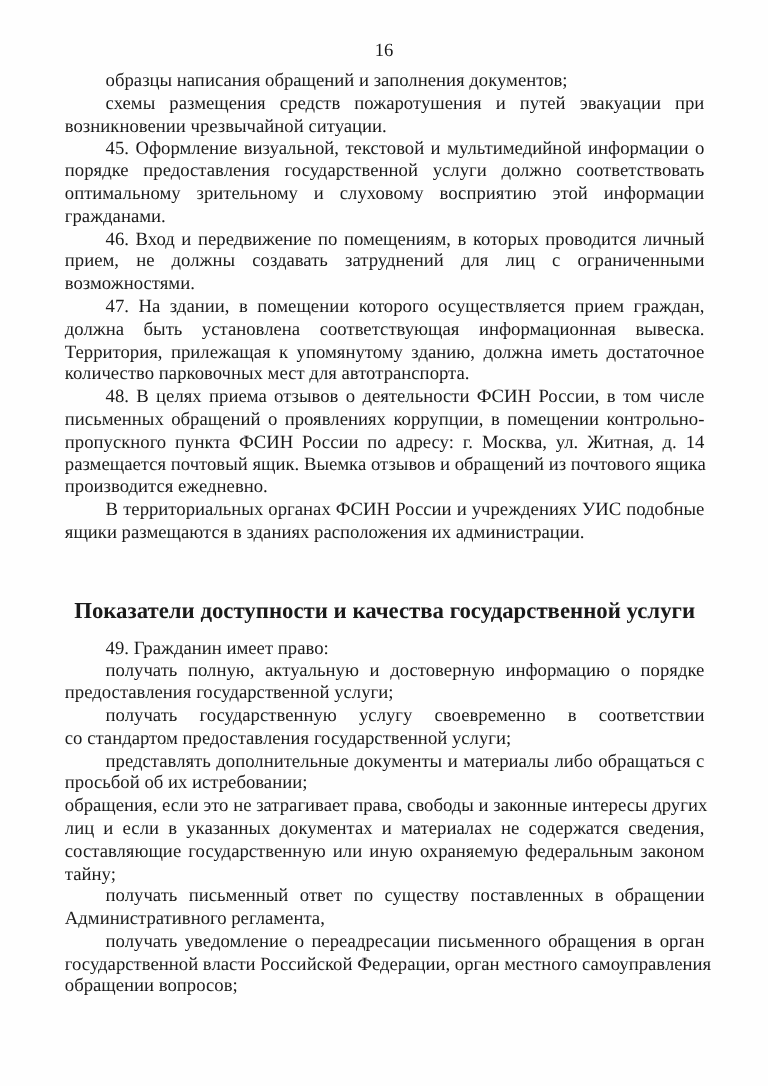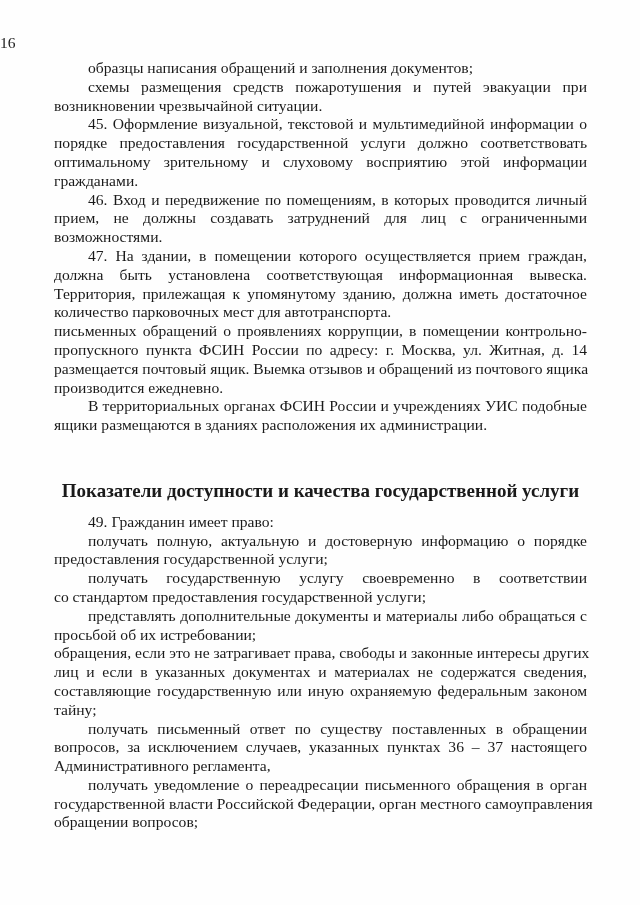--- a/index.html
+++ b/index.html
@@ -5,21 +5,21 @@
   html, body { margin: 0; padding: 0; background: #ffffff; }
   body { width: 640px; height: 905px; position: relative; overflow: hidden; }
   .page {
     position: absolute; left: 0; top: 0; width: 640px; height: 905px;
     background: #fefefe;
     font-family: "Liberation Serif", "DejaVu Serif", serif;
     color: #1a1a1a;
   }
   .page-number {
     position: absolute; top: 34px; left: 0; width: 640px;
-    font-size: 15.5px; line-height: 18px;
+    text-align: center; font-size: 15.5px; line-height: 18px;
   }
   .body-text {
     position: absolute; left: 54px; top: 59px; width: 533px;
     font-size: 15.6px;
   }
   .line {
     display: block; height: 18.8px; line-height: 18.8px;
     white-space: nowrap; text-align: justify; text-align-last: justify;
   }
   .line.indent { padding-left: 34px; }
@@ -57,20 +57,21 @@
           <span class="line">прием, не должны создавать затруднений для лиц с ограниченными</span>
           <span class="line last">возможностями.</span>
         </div>
         <div>
           <span class="line indent">47. На здании, в помещении которого осуществляется прием граждан,</span>
           <span class="line">должна быть установлена соответствующая информационная вывеска.</span>
           <span class="line">Территория, прилежащая к упомянутому зданию, должна иметь достаточное</span>
           <span class="line last">количество парковочных мест для автотранспорта.</span>
         </div>
         <div>
+          <span class="line indent">48. В целях приема отзывов о деятельности ФСИН России, в том числе</span>
           <span class="line">письменных обращений о проявлениях коррупции, в помещении контрольно-</span>
           <span class="line">пропускного пункта ФСИН России по адресу: г. Москва, ул. Житная, д. 14</span>
           <span class="line">размещается почтовый ящик. Выемка отзывов и обращений из почтового ящика</span>
           <span class="line last">производится ежедневно.</span>
         </div>
         <div>
           <span class="line indent">В территориальных органах ФСИН России и учреждениях УИС подобные</span>
           <span class="line last">ящики размещаются в зданиях расположения их администрации.</span>
         </div>
       </div>
@@ -94,21 +95,20 @@
           <span class="line last">просьбой об их истребовании;</span>
         </div>
         <div>
           <span class="line">обращения, если это не затрагивает права, свободы и законные интересы других</span>
           <span class="line">лиц и если в указанных документах и материалах не содержатся сведения,</span>
           <span class="line">составляющие государственную или иную охраняемую федеральным законом</span>
           <span class="line last">тайну;</span>
         </div>
         <div>
           <span class="line indent">получать письменный ответ по существу поставленных в обращении</span>
-          <span class="line">вопросов, за исключением случаев, указанных пунктах 36 – 37 настоящего</span>
           <span class="line last">Административного регламента,</span>
         </div>
         <div>
           <span class="line indent">получать уведомление о переадресации письменного обращения в орган</span>
           <span class="line">государственной власти Российской Федерации, орган местного самоуправления</span>
           <span class="line last">обращении вопросов;</span>
         </div>
       </div>
   </div>
 </div>

